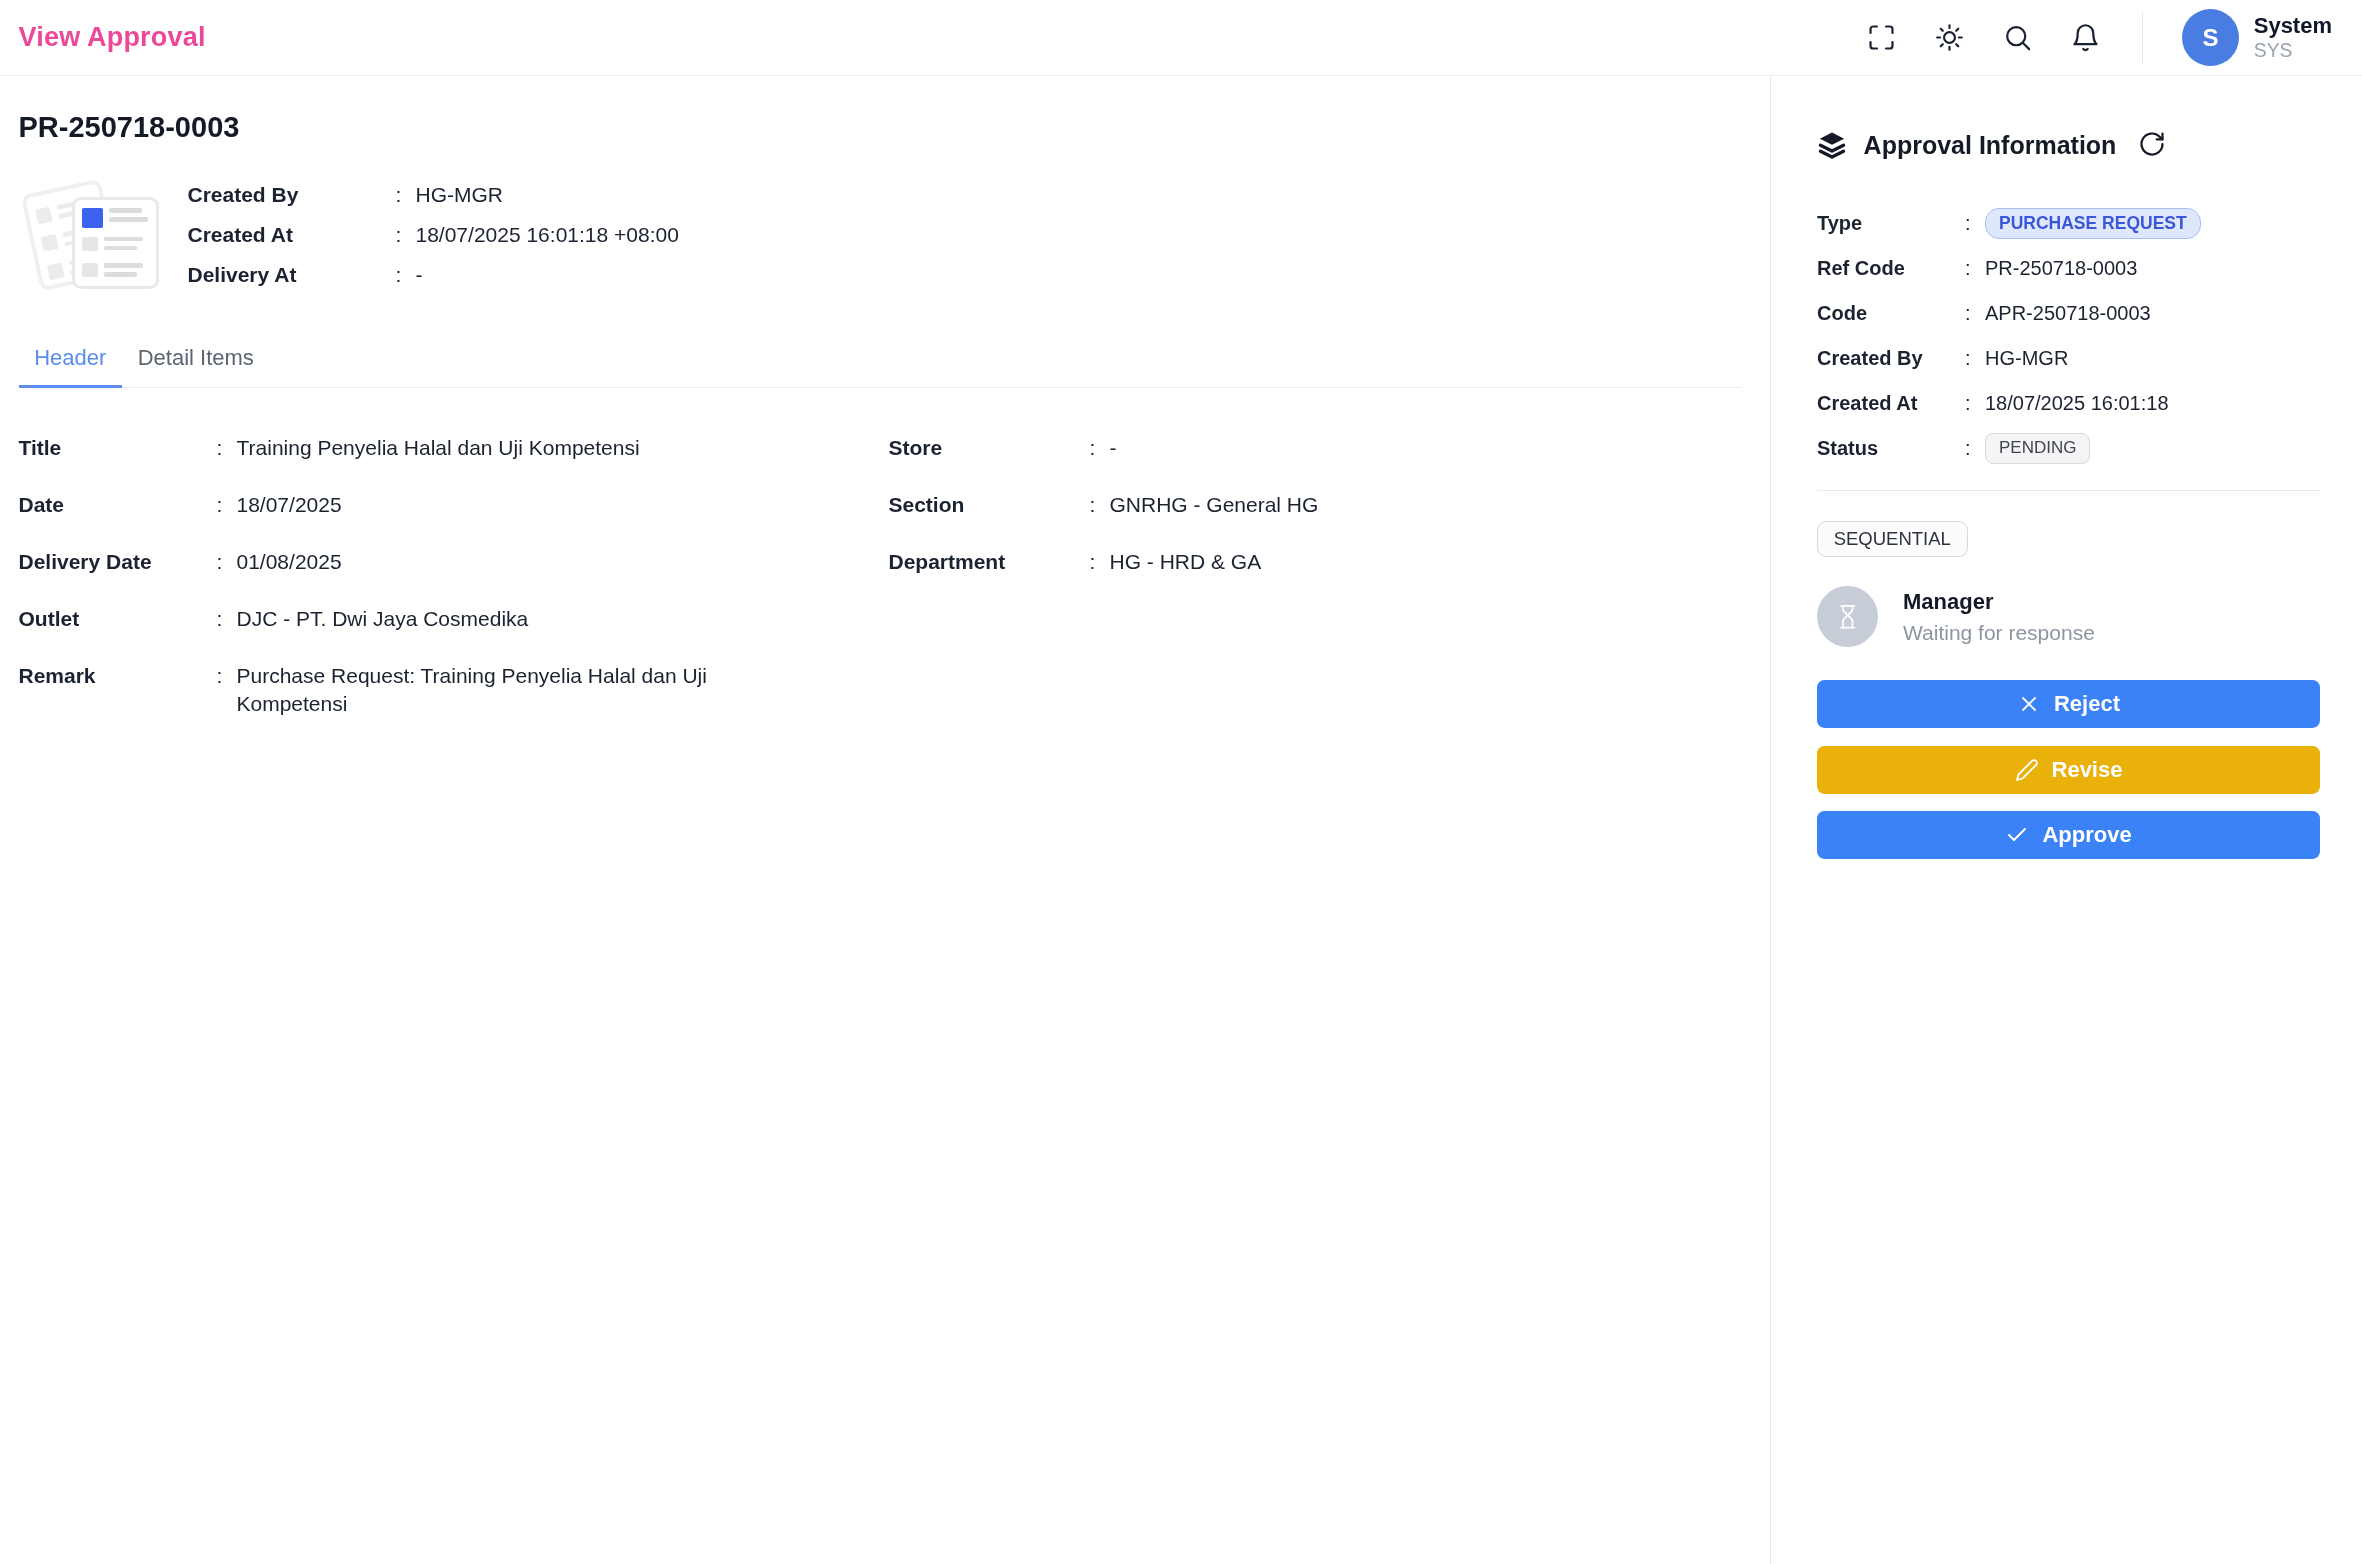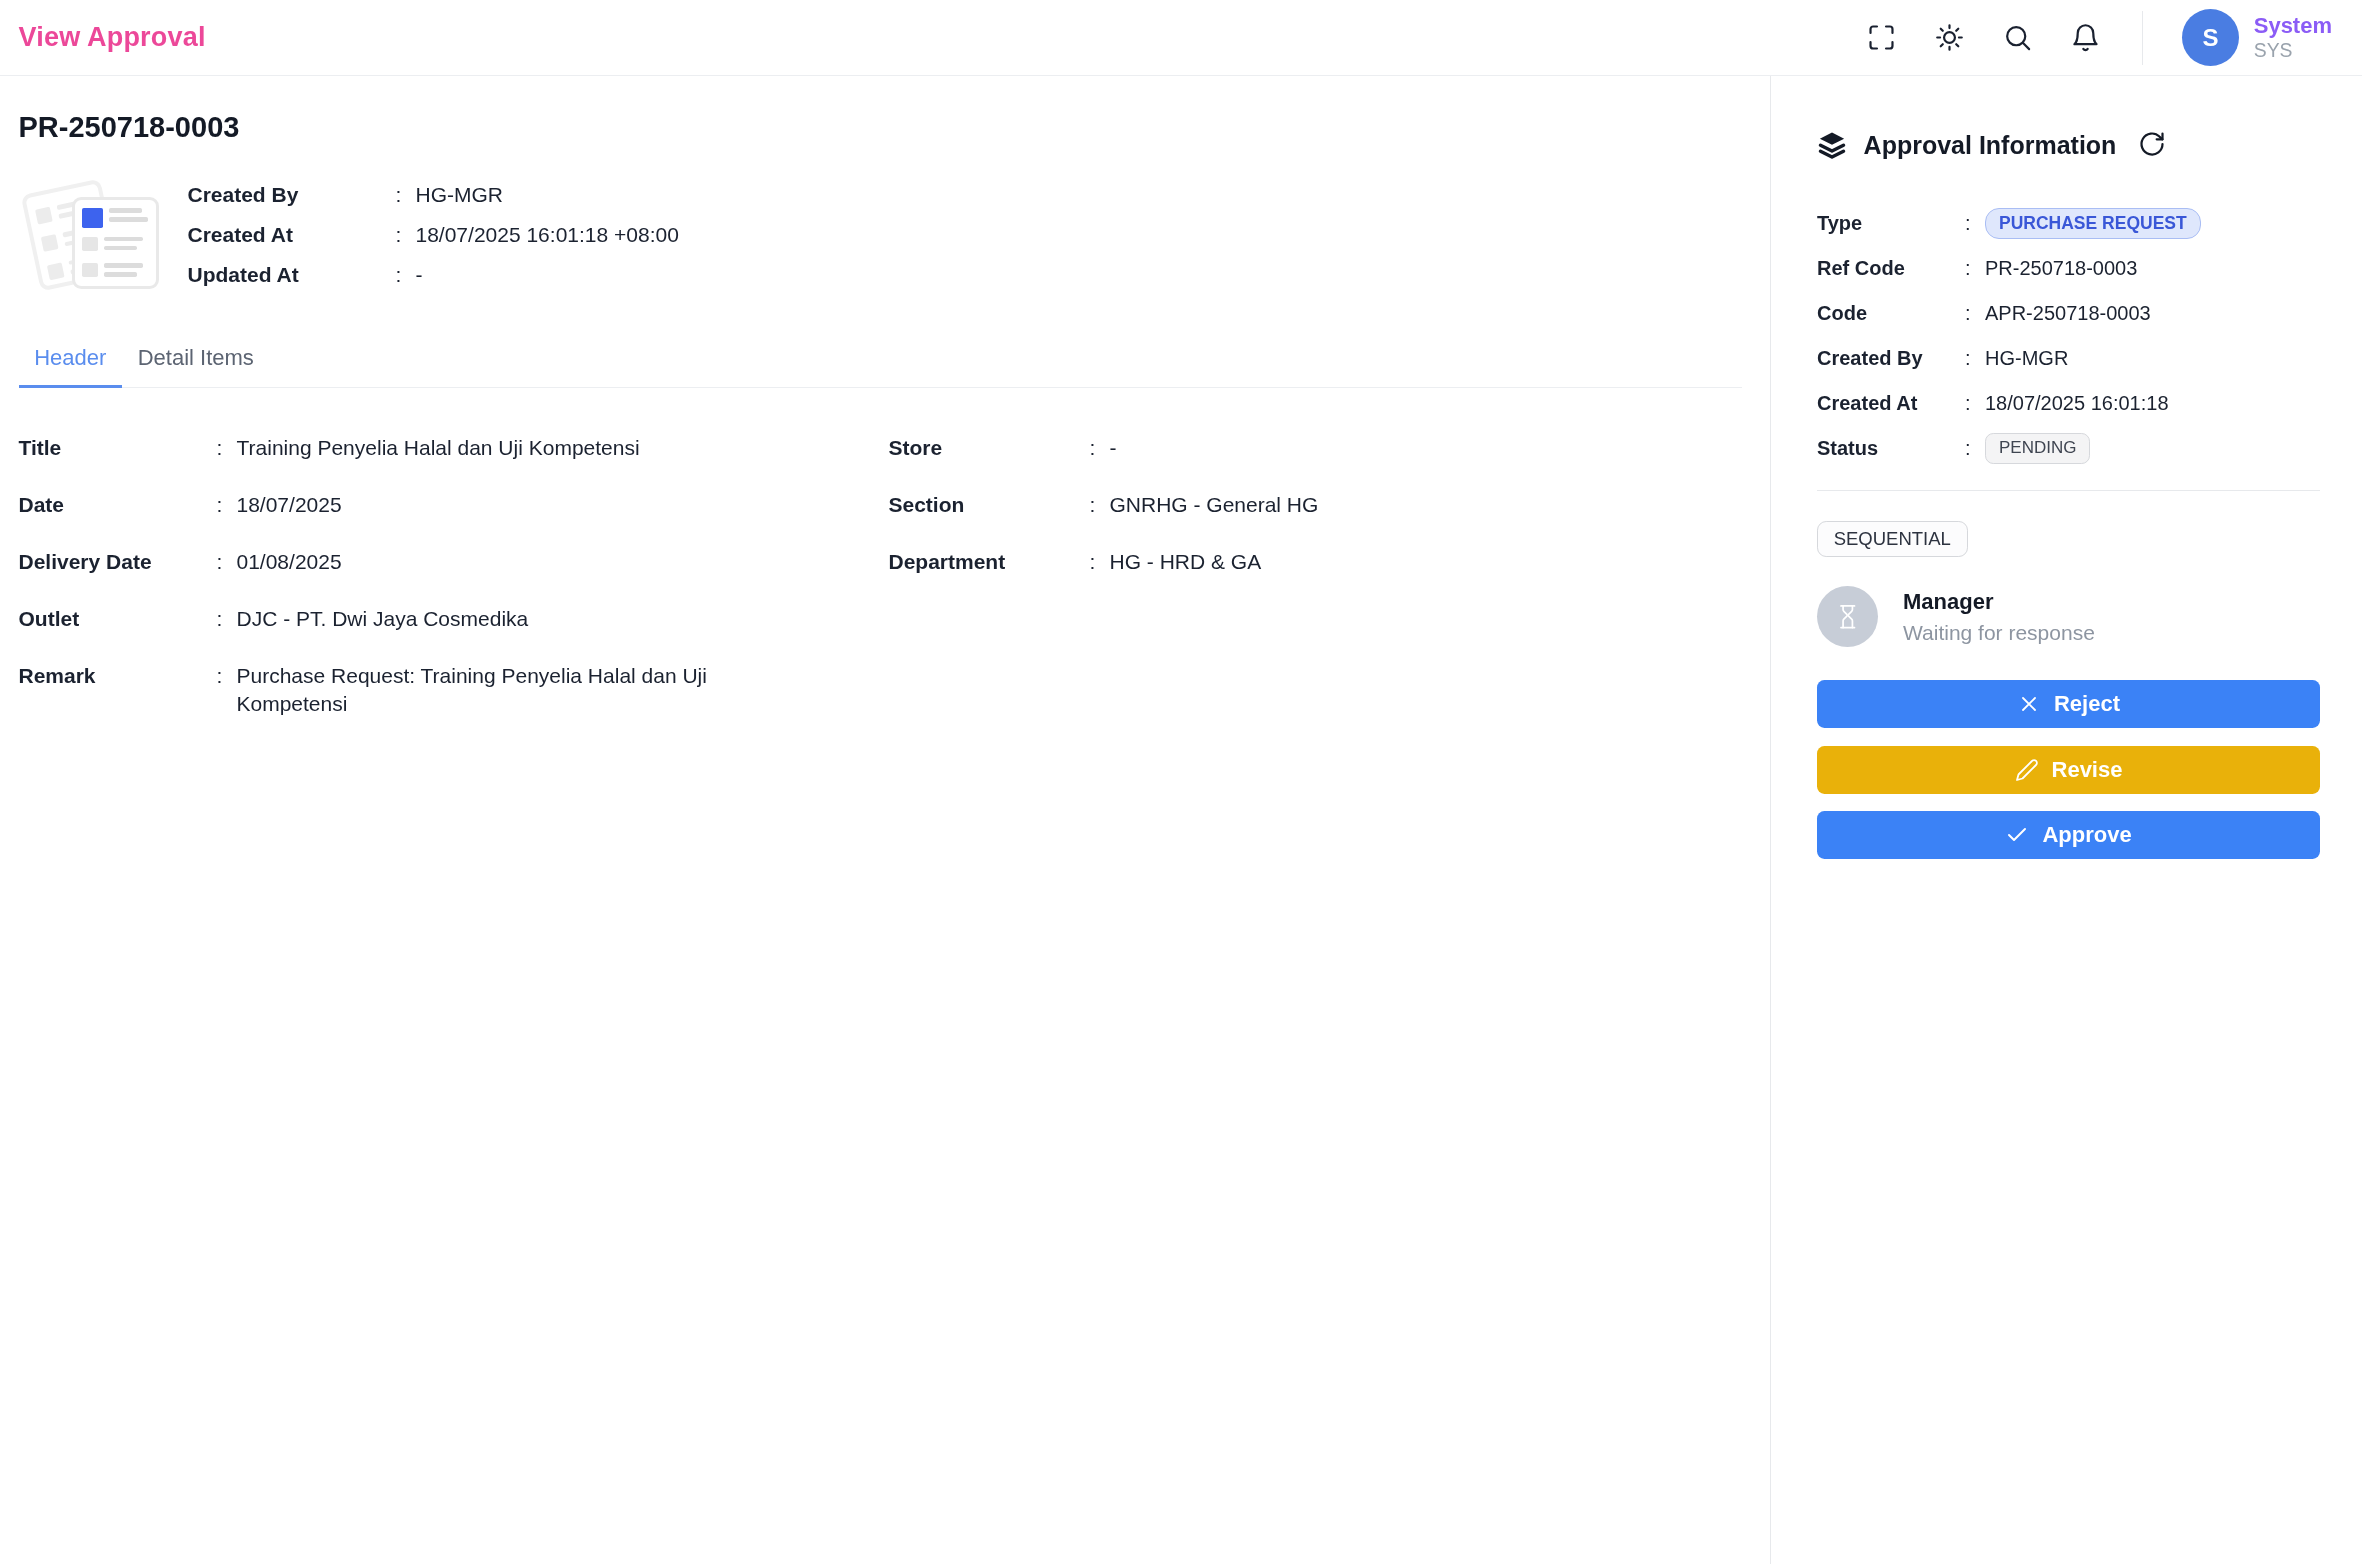--- a/index.html
+++ b/index.html
@@ -11,21 +11,21 @@
             padding:0 31px 0 18.5px; border-bottom:1.8px solid #eceef1; background:#fff; }
   .topbar-title { font-size:27px; font-weight:700; letter-spacing:0.2px; color:#ec4899; }
   .topbar-right { display:flex; align-items:center; gap:33px; }
   .tb-icon { width:35px; height:35px; display:flex; align-items:center; justify-content:center;
              color:#1a2130; cursor:pointer; }
   .tb-icon svg { width:31px; height:31px; }
   .tb-divider { width:1.8px; height:54px; background:#e7e9ec; margin:0 5.5px; }
   .userbox { display:flex; align-items:center; gap:14.8px; cursor:pointer; }
   .avatar { width:57px; height:57px; border-radius:50%; background:#4a7de2; color:#fff;
             display:flex; align-items:center; justify-content:center; font-size:24px; font-weight:700; }
-  .user-name { font-size:22px; font-weight:700; color:#8b5cf6; line-height:1.2; }
+  .user-name { font-size:22px; font-weight:700; color:#0f172a; line-height:1.2; }
   .user-role { font-size:19.4px; color:#9aa3ad; line-height:1.2; }
 
   
   .layout { display:flex; height:1489px; }
   .main { flex:1 1 auto; padding:24px 28px 0 18.5px; }
   .sidebar { width:593px; border-left:1.8px solid #e7e9ec; padding:54px 43px 0 46px; }
 
   
   .doc-code { font-size:29px; font-weight:700; color:#141a26; margin:11px 0 33px 0; }
   .doc-head { display:flex; align-items:flex-start; }
@@ -208,21 +208,21 @@
           <span class="lbl">Created By</span>
           <span class="colon">:</span>
           <span class="val">HG-MGR</span>
         </div>
         <div class="meta-row">
           <span class="lbl">Created At</span>
           <span class="colon">:</span>
           <span class="val">18/07/2025 16:01:18 +08:00</span>
         </div>
         <div class="meta-row">
-          <span class="lbl">Updated At</span>
+          <span class="lbl">Delivery At</span>
           <span class="colon">:</span>
           <span class="val">-</span>
         </div>
       </div>
     </div>
 
     <div class="tabs">
       <div class="tab active">Header</div>
       <div class="tab">Detail Items</div>
     </div>

